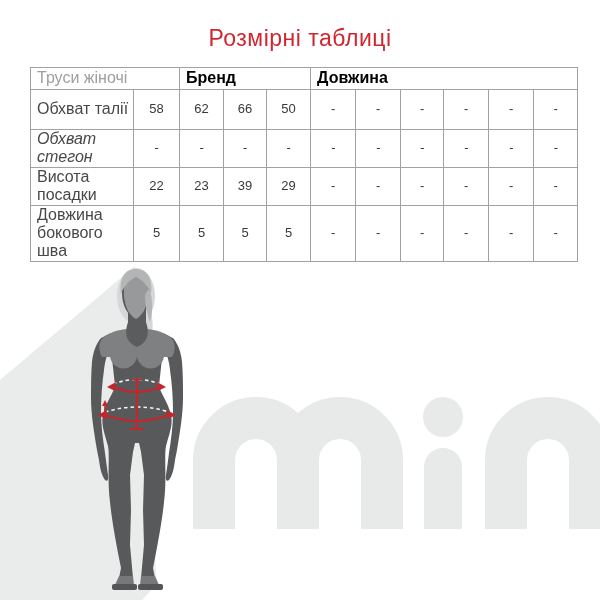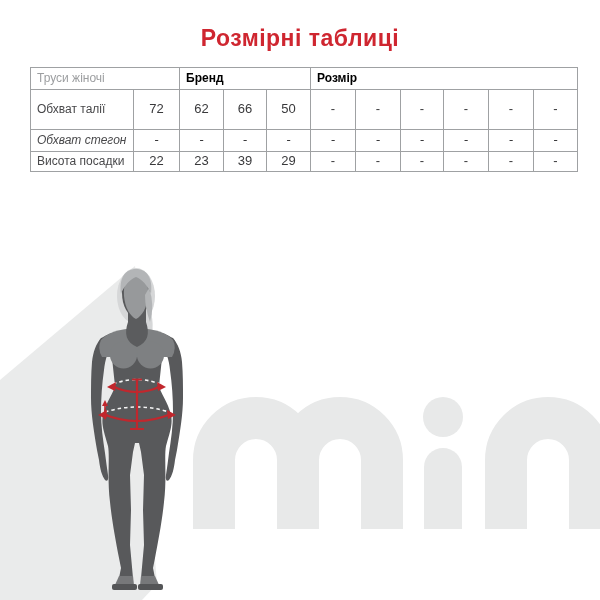--- a/index.html
+++ b/index.html
@@ -3,30 +3,30 @@
 <meta charset="utf-8">
 <style>
   html,body{margin:0;padding:0;}
   body{
     width:600px;height:600px;position:relative;overflow:hidden;
     background:#ffffff;
     font-family:"Liberation Sans","DejaVu Sans",sans-serif;
   }
   .page-title{
     position:absolute;top:25px;left:0;width:600px;
-    text-align:center;font-size:23px;font-weight:700;
+    text-align:center;font-size:23px;font-weight:400;
     letter-spacing:.5px;color:#cf2630;
   }
   table.size-table{
     position:absolute;left:30px;top:67px;
     border-collapse:collapse;table-layout:fixed;width:547px;
   }
   table.size-table td{
     border:1px solid #9fa1a3;
-    font-size:12px;color:#48484a;
+    font-size:16px;color:#48484a;
     padding:0;vertical-align:middle;
     text-align:center;line-height:1.15;
     overflow:hidden;
   }
   table.size-table td.lbl{text-align:left;padding-left:6px;padding-right:2px;}
   table.size-table td.muted{color:#9c9ea0;}
   table.size-table td.hdr{font-weight:700;color:#000000;}
   table.size-table td.val{font-size:13px;color:#39393b;}
   tr.r-hdr{height:22px;}
   tr.r-1{height:23px;}
@@ -52,25 +52,25 @@
       <col style="width:45px">
       <col style="width:43px">
     <col style="width:45px">
       <col style="width:45px">
       <col style="width:44px">
   </colgroup>
   <tbody>
       <tr class="r-hdr">
     <td class="lbl muted" colspan="2">Труси жіночі</td>
     <td class="lbl hdr" colspan="3">Бренд</td>
-    <td class="lbl hdr" colspan="6">Розмір</td>
+    <td class="lbl hdr" colspan="6">Довжина</td>
   </tr>
   <tr class="r-2">
     <td class="lbl">Обхват талії</td>
-    <td class="val">72</td>
+    <td class="val">58</td>
     <td class="val">62</td>
     <td class="val">66</td>
     <td class="val">50</td>
     <td class="val">-</td>
     <td class="val">-</td>
     <td class="val">-</td>
     <td class="val">-</td>
     <td class="val">-</td>
     <td class="val">-</td>
   </tr>
@@ -86,20 +86,33 @@
     <td class="val">-</td>
     <td class="val">-</td>
     <td class="val">-</td>
   </tr>
   <tr class="r-4">
     <td class="lbl">Висота посадки</td>
     <td class="val">22</td>
     <td class="val">23</td>
     <td class="val">39</td>
     <td class="val">29</td>
+    <td class="val">-</td>
+    <td class="val">-</td>
+    <td class="val">-</td>
+    <td class="val">-</td>
+    <td class="val">-</td>
+    <td class="val">-</td>
+  </tr>
+  <tr class="r-5">
+    <td class="lbl">Довжина бокового шва</td>
+    <td class="val">5</td>
+    <td class="val">5</td>
+    <td class="val">5</td>
+    <td class="val">5</td>
     <td class="val">-</td>
     <td class="val">-</td>
     <td class="val">-</td>
     <td class="val">-</td>
     <td class="val">-</td>
     <td class="val">-</td>
   </tr>
 </tbody>
   </table>
 

